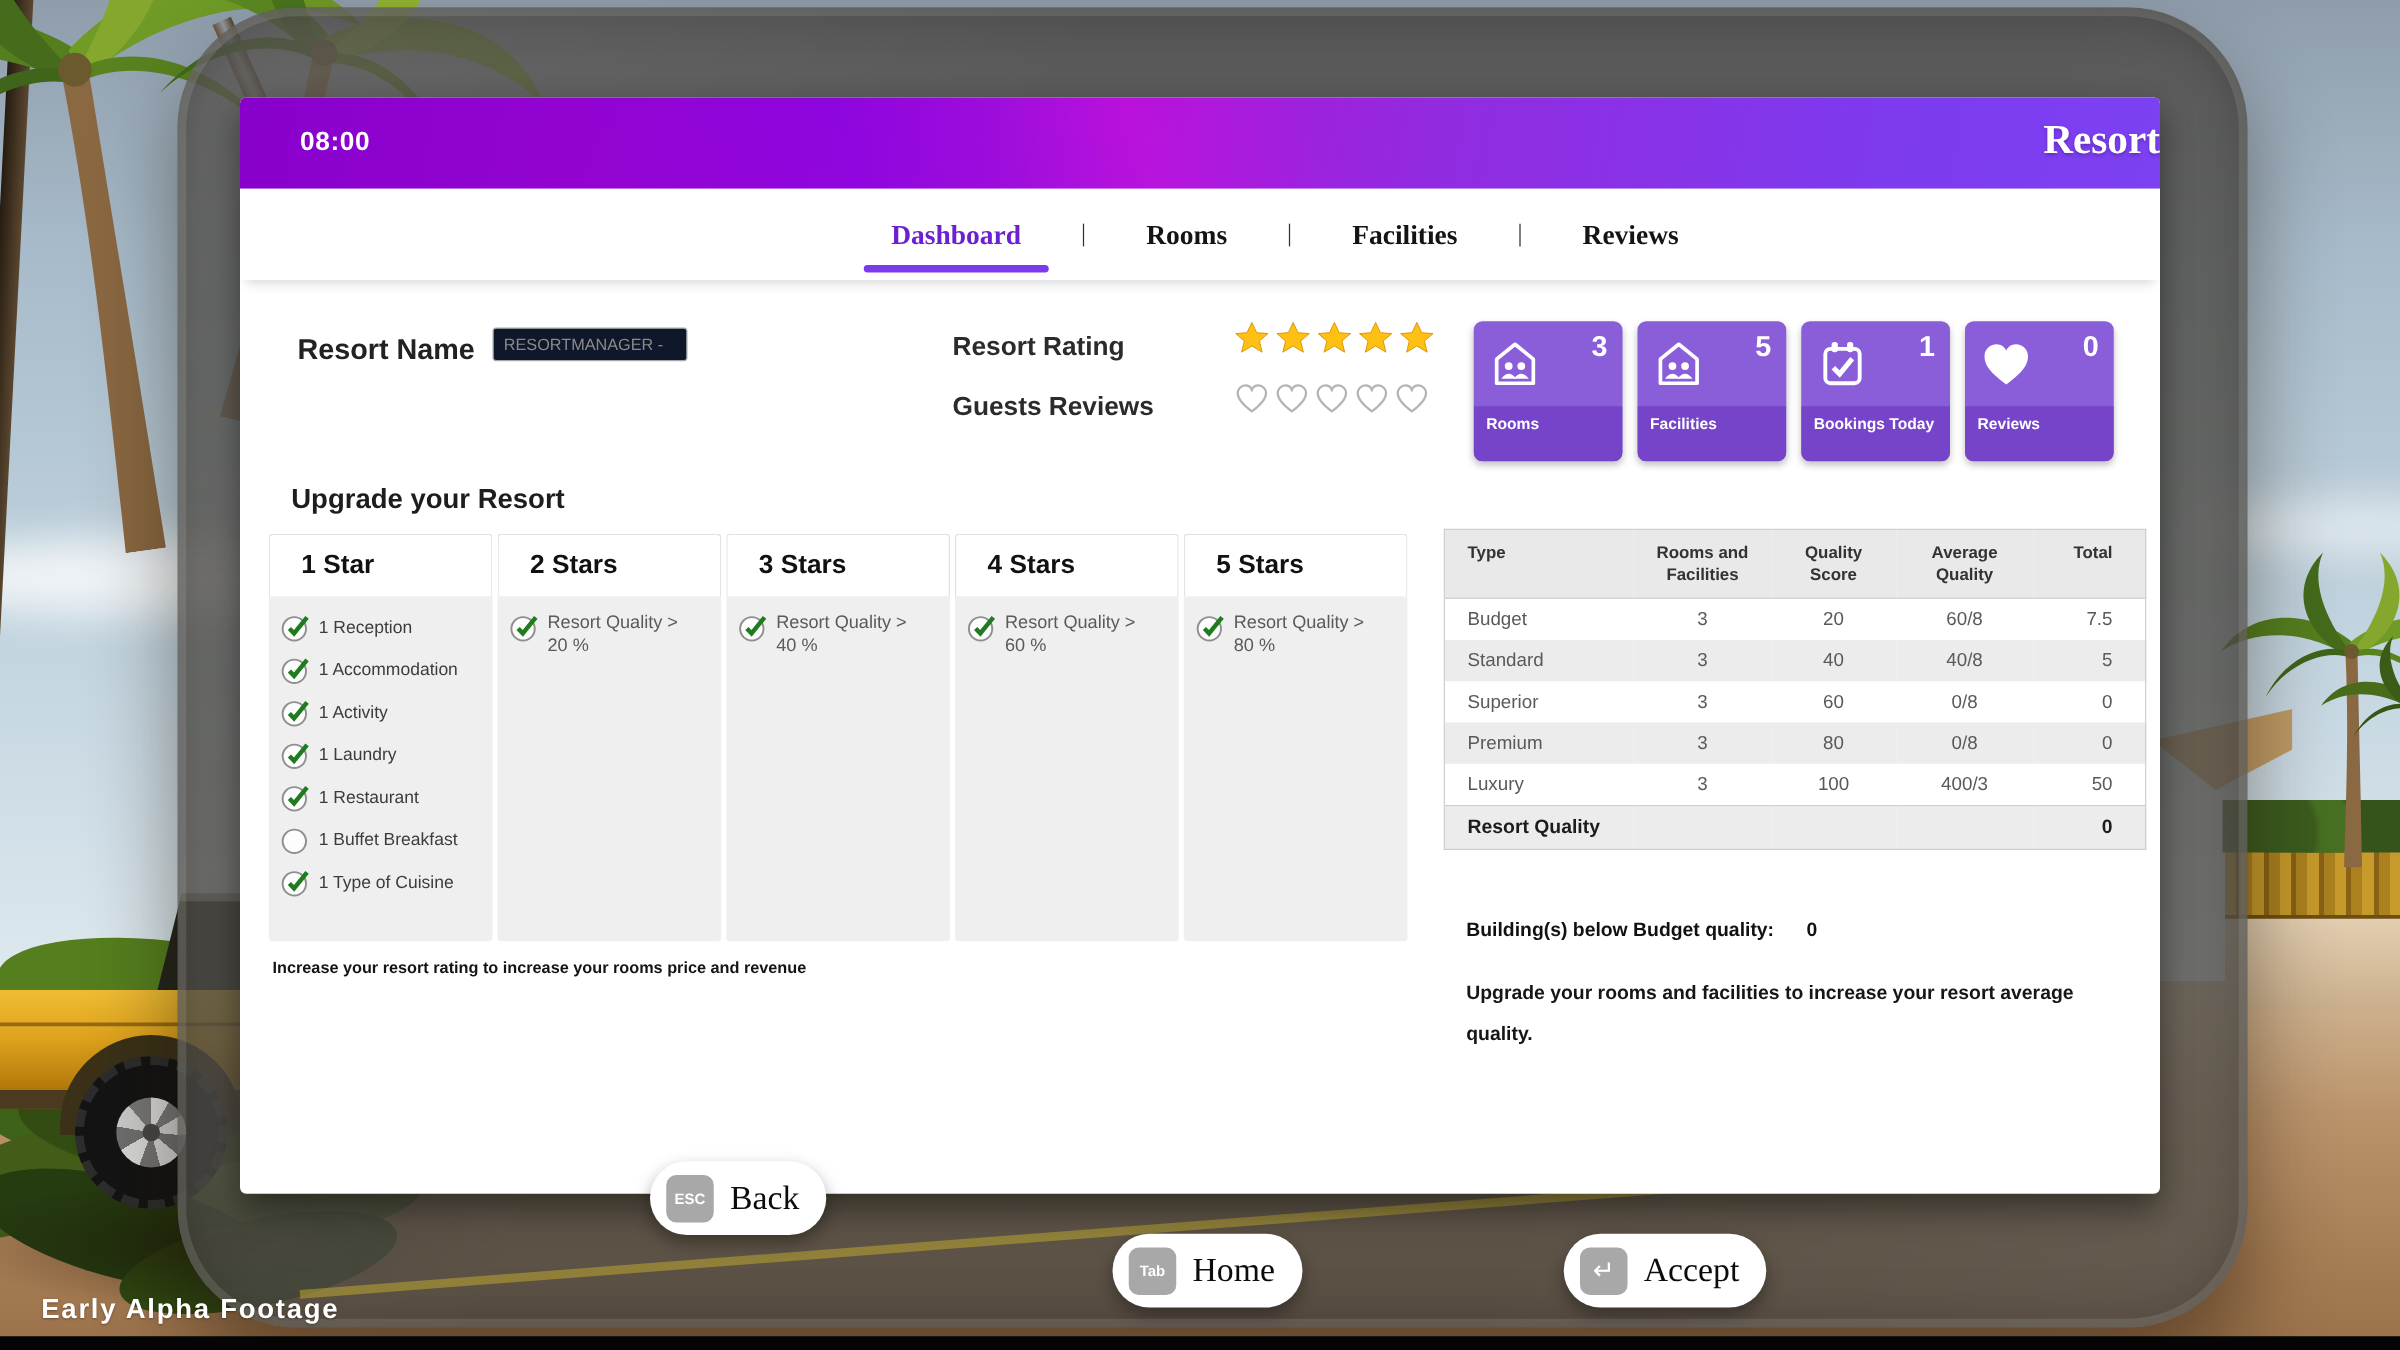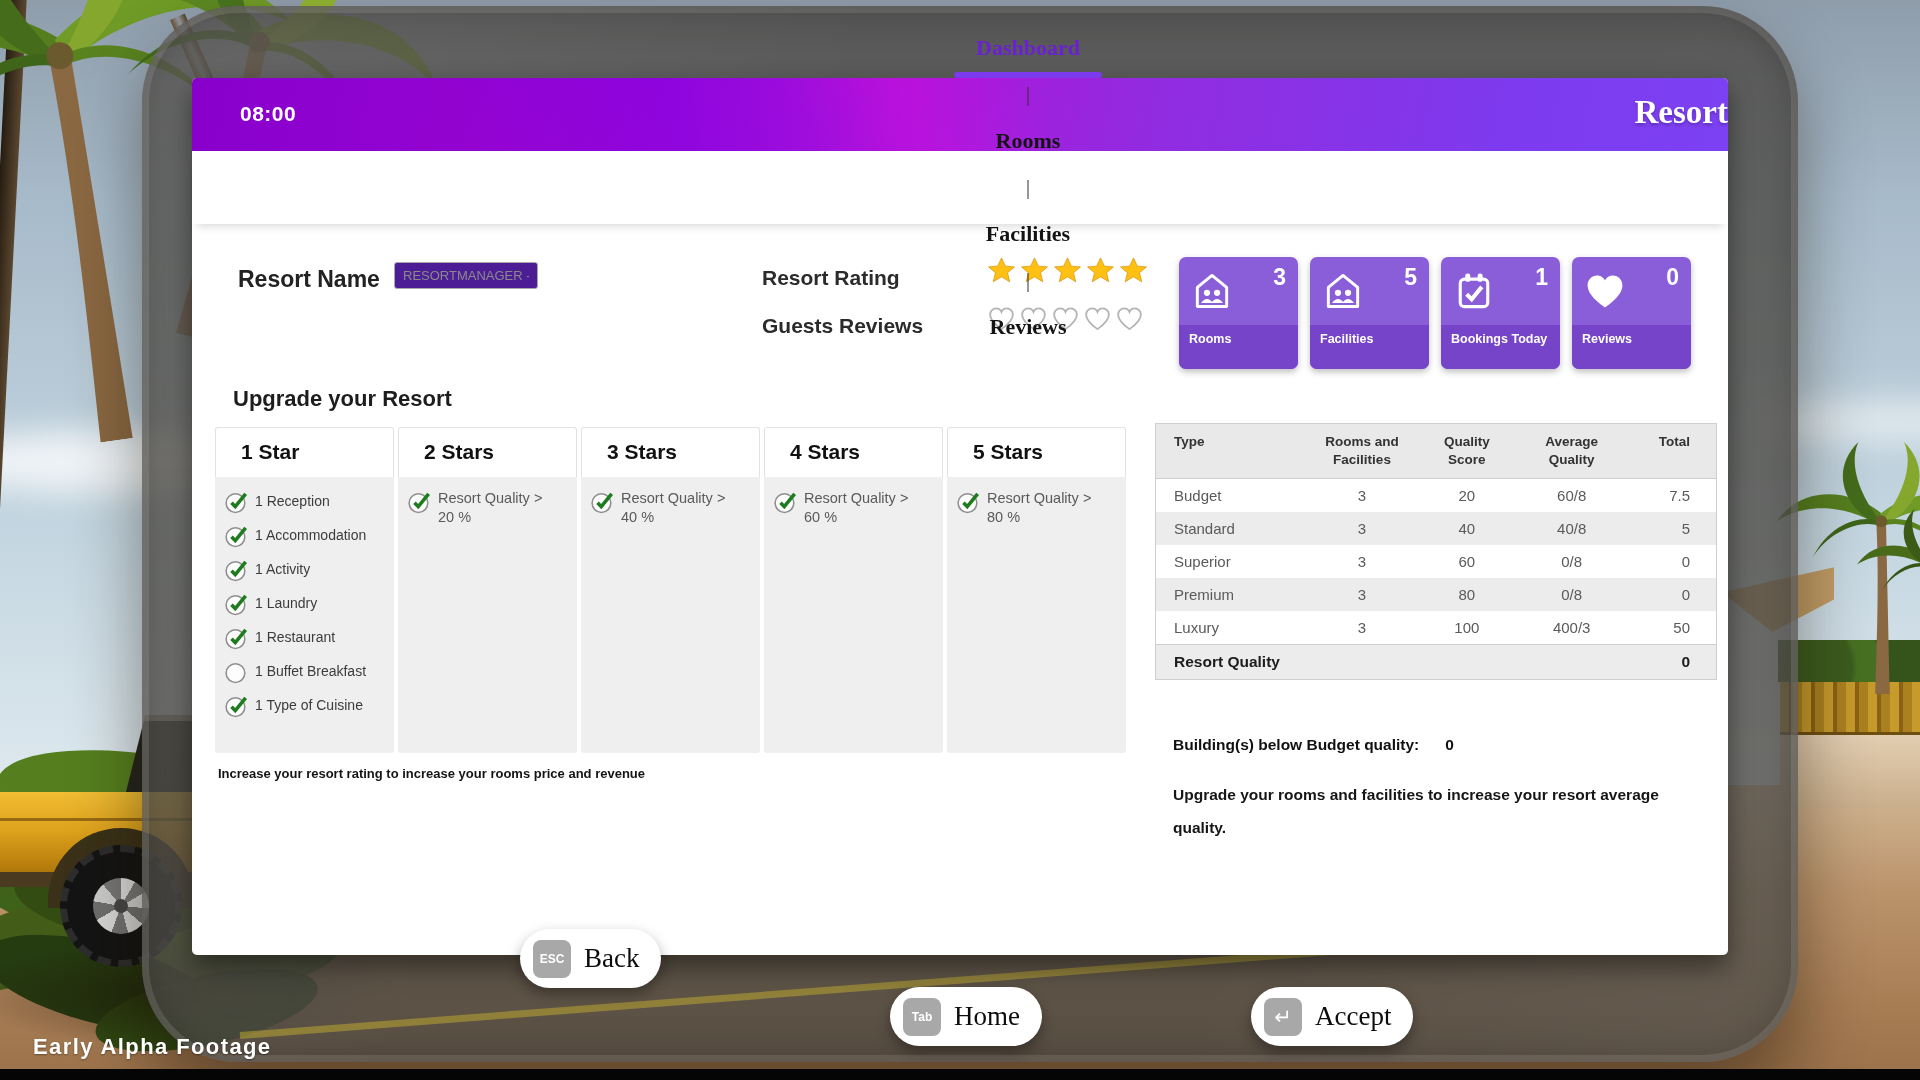--- a/index.html
+++ b/index.html
@@ -76,40 +76,40 @@
   .hd::before{content:"";position:absolute;inset:0;
       background:linear-gradient(70deg,transparent 40%,rgba(255,0,230,.16) 47%,transparent 56%),
                  linear-gradient(250deg,transparent 52%,rgba(90,0,255,.22) 68%,transparent 82%);}
   .hd-time{position:absolute;left:36px;top:24px;color:#fff;font-weight:bold;font-size:21px;letter-spacing:.5px;margin-left:12px;}
   .hd-title{position:absolute;left:0;top:16px;width:100%;text-align:right;color:#fff;
             font-family:"Liberation Serif",serif;font-weight:bold;font-size:33px;
             text-shadow:0 2px 3px rgba(0,0,0,.25);}
   .tabbar{position:absolute;left:0;top:73px;width:100%;height:73px;background:#fff;z-index:3;
           display:flex;align-items:center;justify-content:center;gap:38px;
           box-shadow:0 7px 9px -5px rgba(0,0,0,.16);}
-  .tabbar-inner{display:flex;align-items:center;gap:22px;transform:translateX(68px);flex-direction:column;}
+  .tabbar-inner{display:flex;align-items:center;gap:44px;transform:translateX(68px);}
   .tab{font-family:"Liberation Serif",serif;font-weight:bold;font-size:22px;color:#141414;
        position:relative;cursor:pointer;padding:0 4px;}
   .tab.active{color:#6b21d1;}
   .tab.active::after{content:"";position:absolute;left:-18px;right:-18px;bottom:-17px;height:6px;
                      border-radius:3px;background:#7c3aed;}
   .tab-div{font-family:"Liberation Serif",serif;font-size:20px;color:#333;font-weight:400;}
   .keybadge{position:absolute;width:34px;height:38px;border-radius:8px;background:#9c9c9c;color:#fff;
             display:flex;align-items:center;justify-content:center;
             font-family:"Liberation Serif",serif;font-weight:bold;font-size:17px;
             box-shadow:0 2px 3px rgba(0,0,0,.25);cursor:pointer;}
   .kb-left{left:36px;top:90px;}
   .kb-right{right:38px;top:90px;}
 
   
   .lbl{position:absolute;font-weight:bold;color:#222;}
   .lbl-name{left:46px;top:188px;font-size:23px;}
-  .inp{position:absolute;left:202px;top:184px;width:144px;height:27px;border:1px solid #a8a8a8;
+  .inp{position:absolute;left:202px;top:184px;width:156px;height:27px;border:1px solid #a8a8a8;
        border-radius:3px;font-family:"Liberation Sans",sans-serif;font-size:13px;color:#8a8a8a;
-       padding:0 8px;background:#4c1d95;outline:none;}
+       padding:0 8px;background:#0f172a;outline:none;}
   .lbl-rating{left:570px;top:188px;font-size:21px;color:#2b2b2b;}
   .lbl-reviews{left:570px;top:236px;font-size:21px;color:#2b2b2b;}
   .stars{position:absolute;left:795px;top:178px;display:flex;gap:4px;}
   .stars svg{width:29px;height:29px;fill:#d8d8d8;}
   .stars svg.filled{fill:#ffc014;stroke:#d89000;stroke-width:.6px;}
   .hearts{position:absolute;left:795px;top:226px;display:flex;gap:3px;}
   .hearts svg{width:29px;height:29px;fill:#fff;stroke:#b4b4b4;stroke-width:1.5px;}
 
   
   .cards{position:absolute;left:987px;top:179px;display:flex;gap:12px;}

